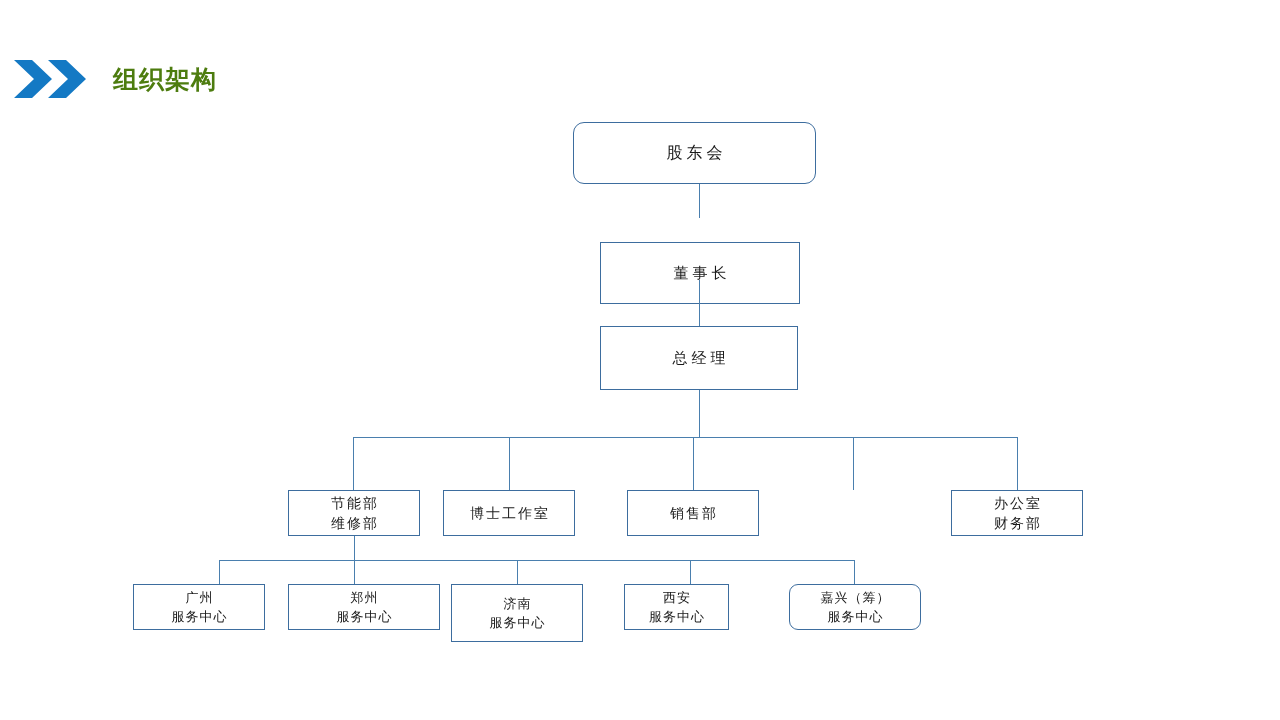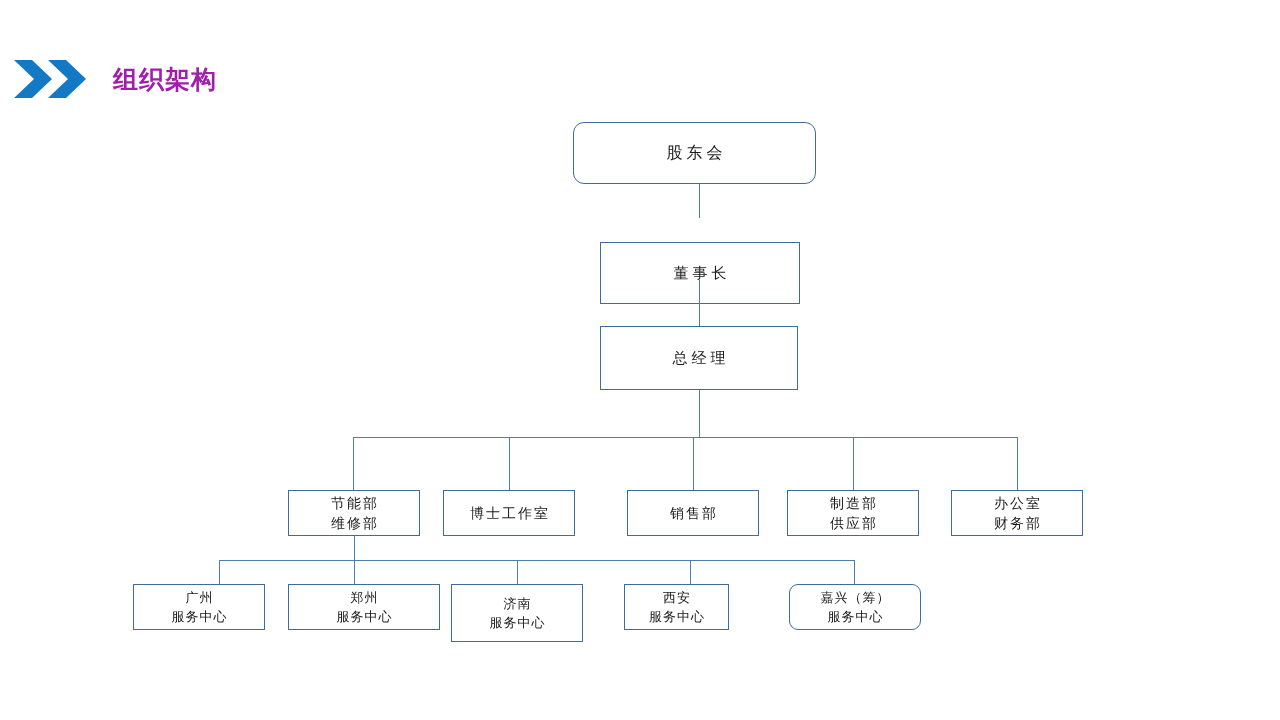--- a/index.html
+++ b/index.html
@@ -29,21 +29,21 @@
     top: 60px;
     width: 72px;
     height: 38px;
   }
   #page-title {
     position: absolute;
     left: 113px;
     top: 62px;
     font-size: 25px;
     font-weight: bold;
-    color: #a21caf;
+    color: #4d7c0f;
     letter-spacing: 1px;
     line-height: 34px;
     white-space: nowrap;
   }
 
   
   #org-chart {
     position: absolute;
     left: 0;
     top: 0;
@@ -148,24 +148,20 @@
 
   <div class="node node-l3" style="left:288px; top:490px; width:132px; height:46px;">
     <span class="line">节能部</span>
     <span class="line">维修部</span>
   </div>
 
   <div class="node node-l3" style="left:627px; top:490px; width:132px; height:46px;">
     <span class="line">销售部</span>
   </div>
 
-  <div class="node node-l3" style="left:787px; top:490px; width:132px; height:46px;">
-    <span class="line">制造部</span>
-    <span class="line">供应部</span>
-  </div>
 
   <div class="node node-l3" style="left:951px; top:490px; width:132px; height:46px;">
     <span class="line">办公室</span>
     <span class="line">财务部</span>
   </div>
 
   <div class="conn conn-v" style="left:354px; top:536px; height:24px;"></div>
   <div class="conn conn-h" style="left:219px; top:560px; width:636px;"></div>
 
   <div class="conn conn-v" style="left:219px; top:560px; height:24px;"></div>

